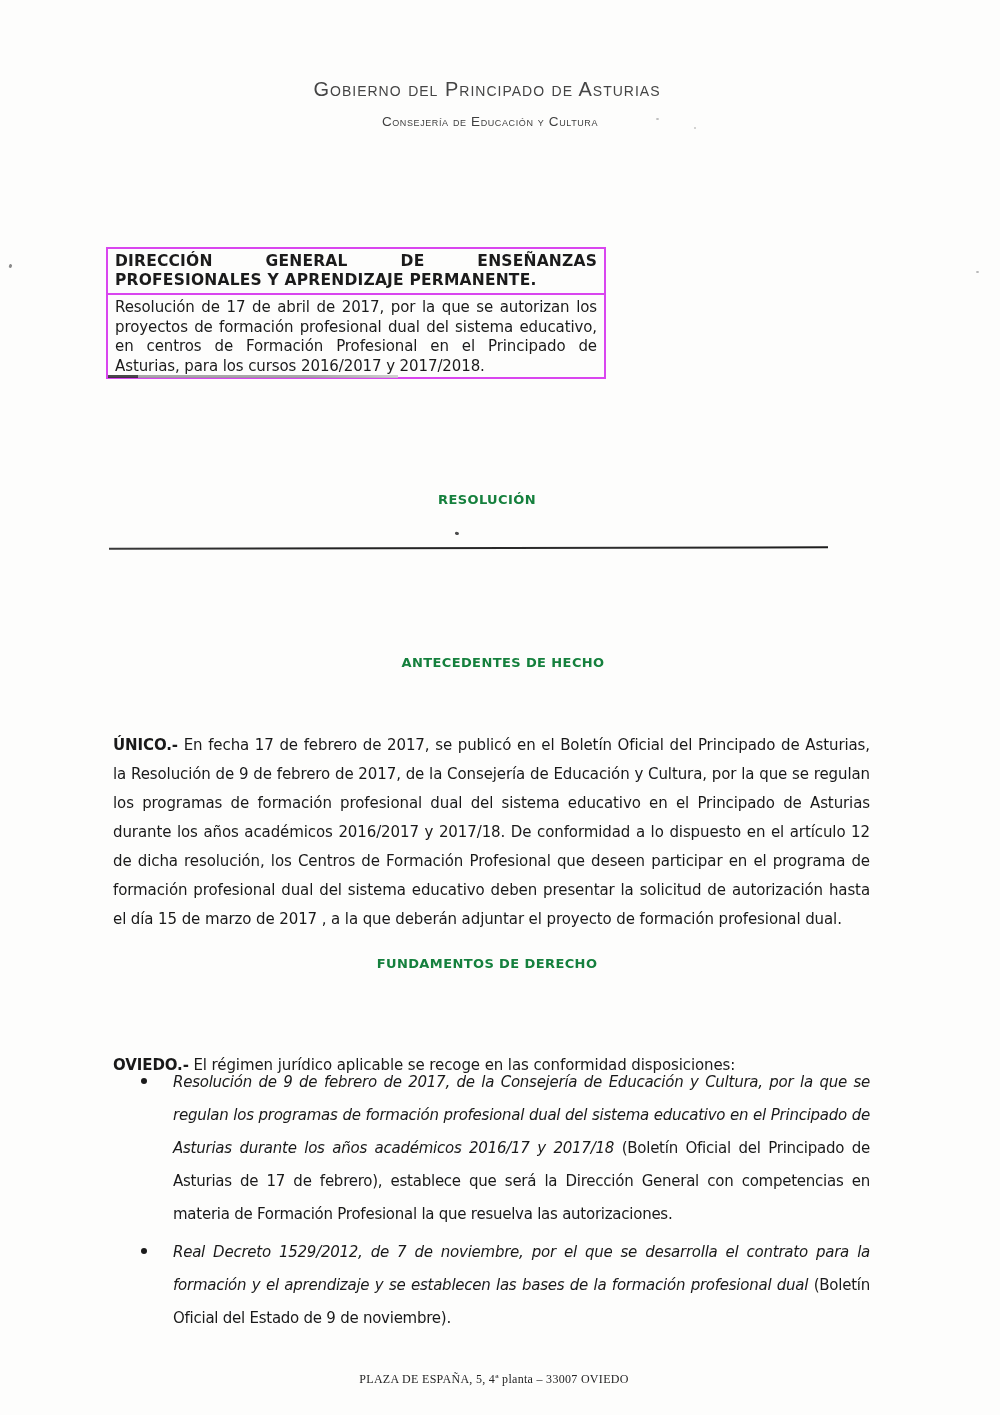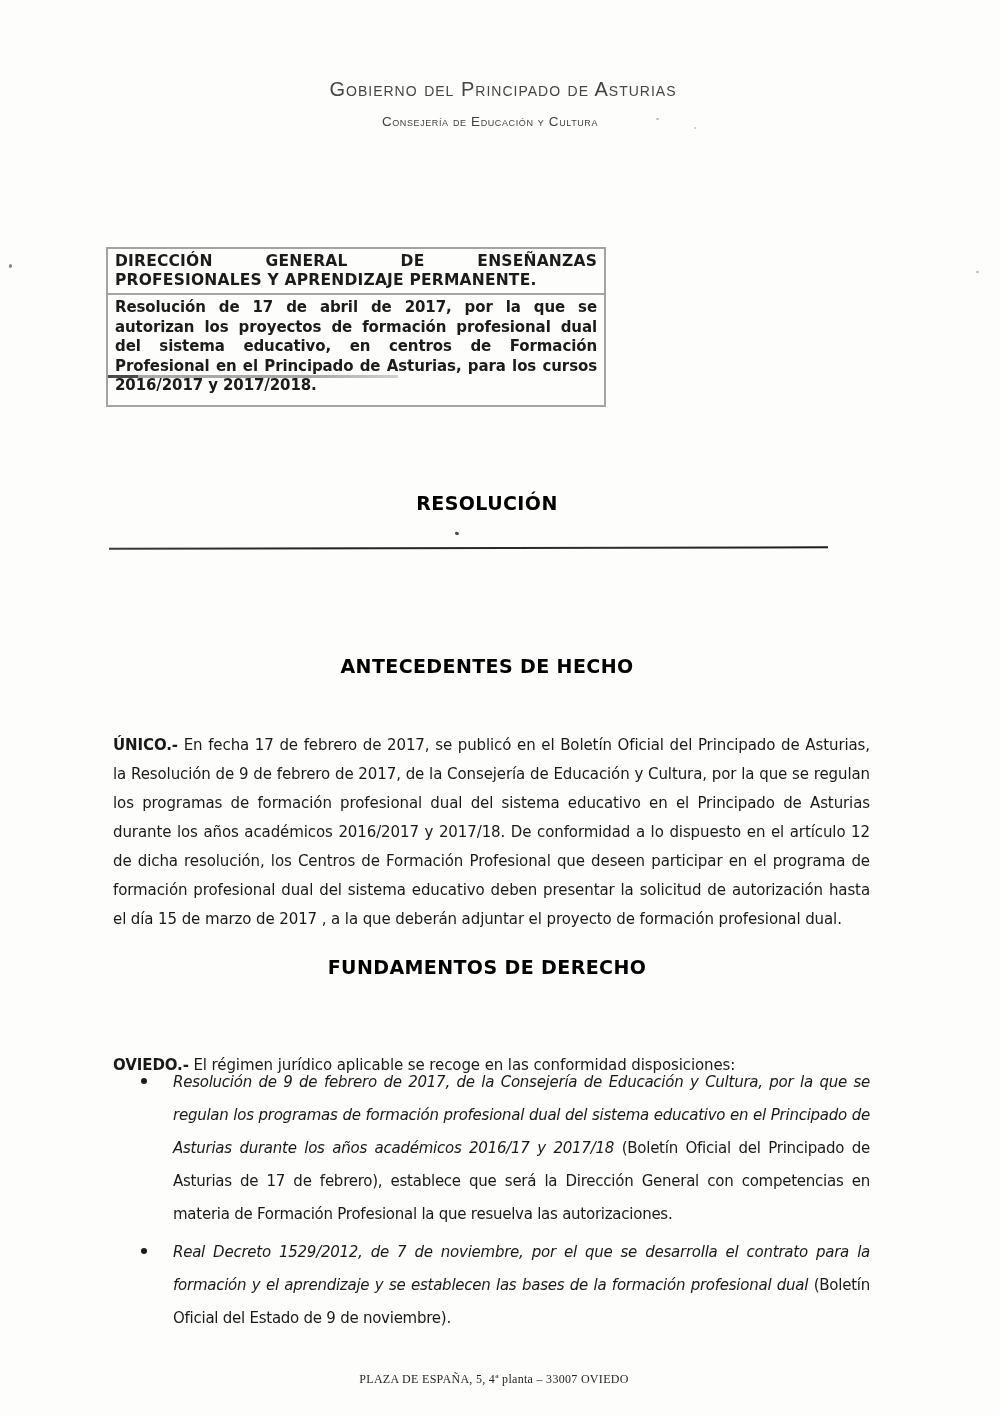--- a/index.html
+++ b/index.html
@@ -5,58 +5,58 @@
   html,body { margin:0; padding:0; background:#ffffff; }
   .page {
     position:relative; width:1000px; height:1415px;
     background:#fdfdfc; color:#1b1b1b; overflow:hidden;
     font-family:"DejaVu Sans", sans-serif;
   }
   .abs { position:absolute; }
 
   
   .org-title {
-    top:78px; left:16px; width:974px; text-align:center;
+    top:78px; left:0; width:974px; text-align:center;
     font-family:"Liberation Sans", sans-serif;
     font-variant:small-caps; font-size:20px; font-weight:400;
     letter-spacing:1px; color:#454545;
   }
   .org-subtitle {
     top:114px; left:0; width:980px; text-align:center;
     font-family:"Liberation Sans", sans-serif;
     font-variant:small-caps; font-size:13.5px; font-weight:400;
     letter-spacing:.6px; color:#3f3f3f;
   }
 
   
   .box {
     left:106px; width:500px; box-sizing:border-box;
-    border:2px solid #a3a3a3; background:#fdfdfc;
+    border:2px solid #d946ef; background:#fdfdfc;
     text-align:justify;
   }
   .box-title {
     top:247px; padding:3px 7px 4px;
     font-weight:bold; font-size:15.5px; line-height:18.5px;
     letter-spacing:.2px;
   }
   .box-body {
-    top:293px; padding:3px 7px 9px;
-    font-size:15px; line-height:19.5px; letter-spacing:-.1px;font-weight:bold;
+    top:293px; padding:3px 7px 1px;
+    font-size:15px; line-height:19.5px; letter-spacing:-.1px;
   }
   .box-smudge { top:375px; left:108px; width:290px; height:3px;
     background:linear-gradient(90deg,#2a2a2a 0 30px,#9a9a9a 30px 70%,#c9c9c9);
     opacity:.85; }
 
   
   .h-center {
     left:0; width:974px; text-align:center;
-    font-weight:bold; font-size:19px; letter-spacing:.4px; color:#000000;
+    font-weight:bold; font-size:13px; letter-spacing:.4px; color:#15803d;
   }
   .h-resolucion { top:492px; }
-  .h-antecedentes { top:655px; }
+  .h-antecedentes { top:655px;margin-left:16px; }
   .h-fundamentos { top:956px; }
 
   
   .rule { top:547px; left:109px; width:719px; height:2px;
     background:linear-gradient(90deg,#3a3a3a,#222 30%,#2e2e2e 70%,#1d1d1d);
     transform:rotate(-0.12deg); }
 
   
   .para {
     left:113px; width:757px; font-size:15px; line-height:29px;

